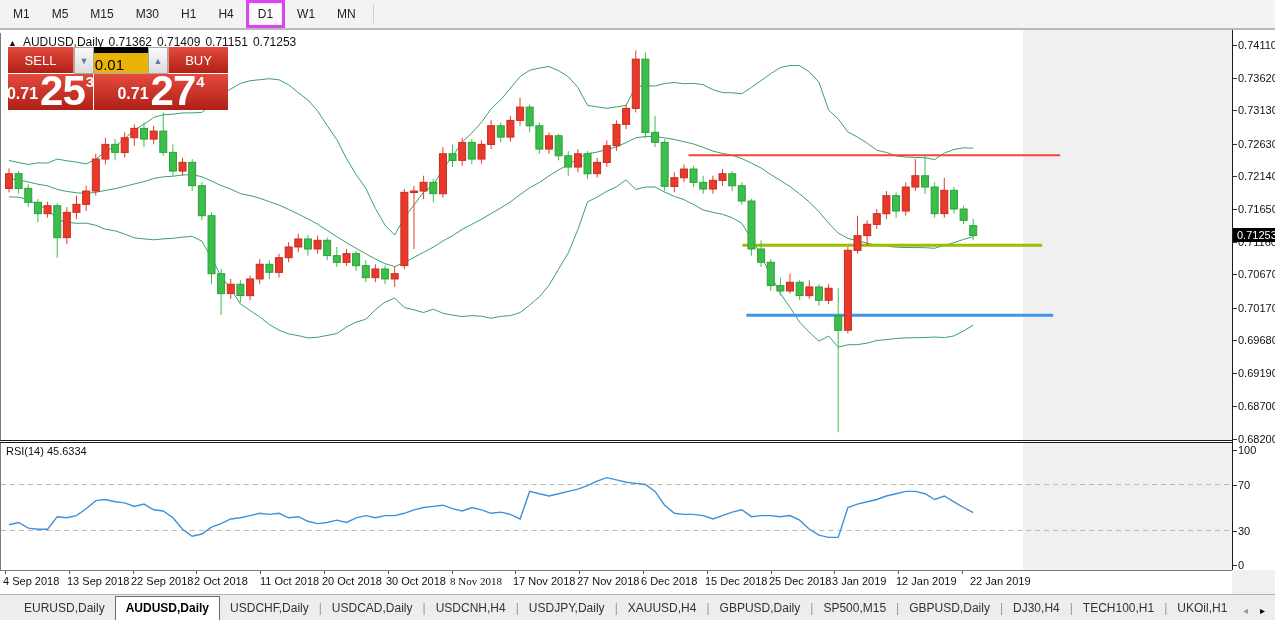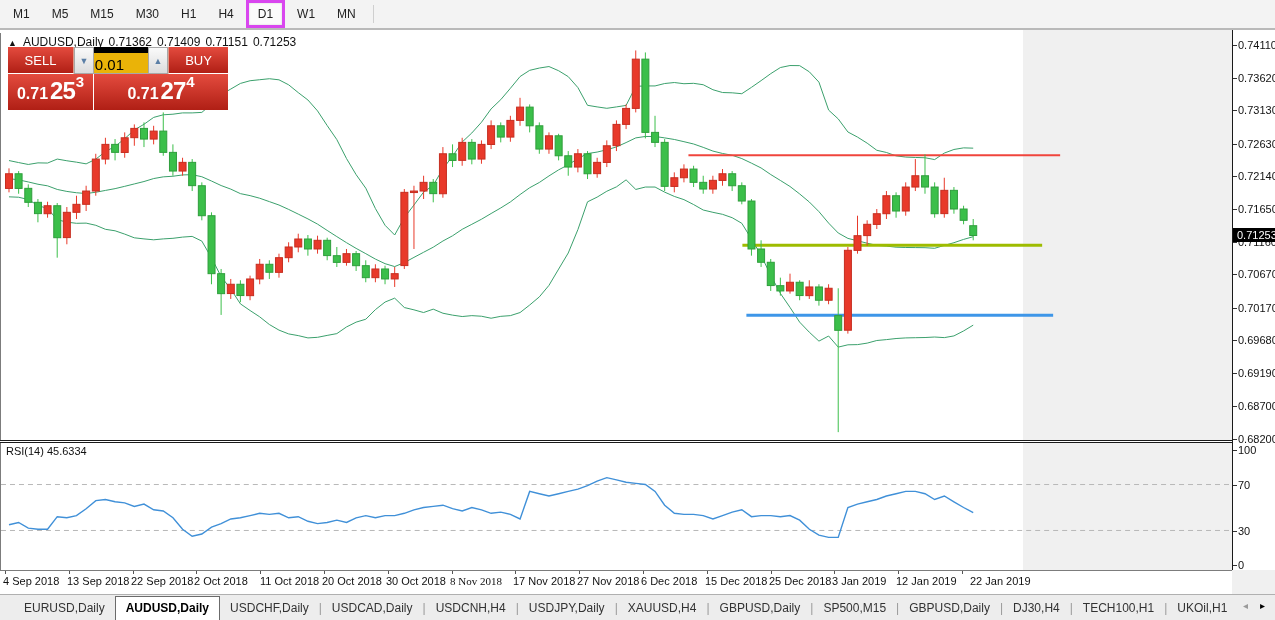--- a/index.html
+++ b/index.html
@@ -45,29 +45,29 @@
   #tp-buy { grid-column:5; grid-row:1; display:flex; align-items:center; justify-content:center;
     font-size:13px; border-bottom:1px solid #fff; border-left:1px solid #d98; cursor:pointer; }
   .spin-btn { grid-row:1; background:linear-gradient(#fafafa,#dcdcdc); border:1px solid #a8a8a8;
     display:flex; align-items:center; justify-content:center; color:#5b7fa6; font-size:9px; cursor:pointer; }
   #lot-field { grid-column:3; grid-row:1; background:#eab308; border-top:6px solid #000000; border-bottom:1px solid #a8a8a8;
     font-size:15px; color:#000; text-align:right; padding:3px 24px 0 0; }
   #tp-sell-price { grid-column:1 / span 2; grid-row:2; border-right:1px solid #fff; }
   #tp-buy-price  { grid-column:3 / span 3; grid-row:2; }
   .tp-price { display:flex; align-items:flex-end; justify-content:center; padding-bottom:4px; cursor:pointer; }
   .tp-price .small { font-size:16px; font-weight:bold; margin:0 2px 3px 0; }
-  .tp-price .big { font-size:24px; font-weight:bold; line-height:30px; letter-spacing:-1px; }
+  .tp-price .big { font-size:42px; font-weight:bold; line-height:30px; letter-spacing:-1px; }
   .tp-price .sup { font-size:15px; font-weight:bold; margin:0 0 16px 1px; }
 
   
   #rsi-label { position:absolute; left:6px; top:2px; font-size:11px; color:#111; z-index:4; }
 
   
   #tab-bar { position:absolute; left:0; top:594px; width:1275px; height:26px; background:#ededed;
-    border-top:1px solid #b0b0b0; display:flex; align-items:center; padding-left:14px; font-size:12px; }
+    border-top:1px solid #b0b0b0; display:flex; align-items:flex-end; padding-left:14px; font-size:12px; }
   .chart-tab { padding:4px 10px 5px 10px; color:#333; white-space:nowrap; cursor:pointer; }
   .chart-tab.active { background:#fff; border:1px solid #6b6b6b; border-bottom:none; font-weight:bold; color:#000; }
   .tab-sep { color:#999; padding:4px 0 5px 0; }
   #tab-scroll { margin-left:auto; display:flex; align-items:center; padding:0 10px 4px 0; gap:12px; }
   #tab-scroll .arr { font-size:10px; cursor:pointer; }
   #tab-scroll .arr.dis { color:#9a9a9a; }
 </style>
 </head>
 <body>
 

